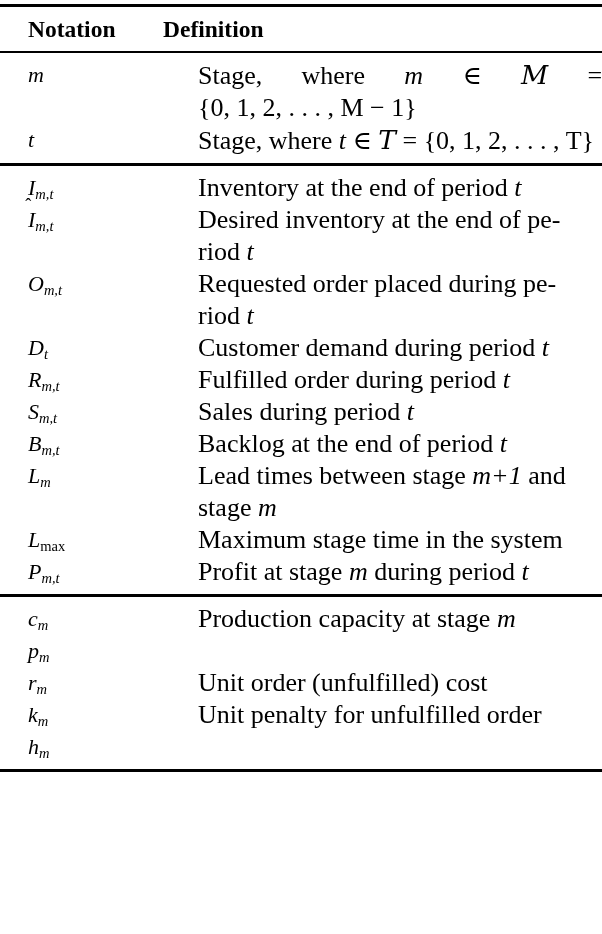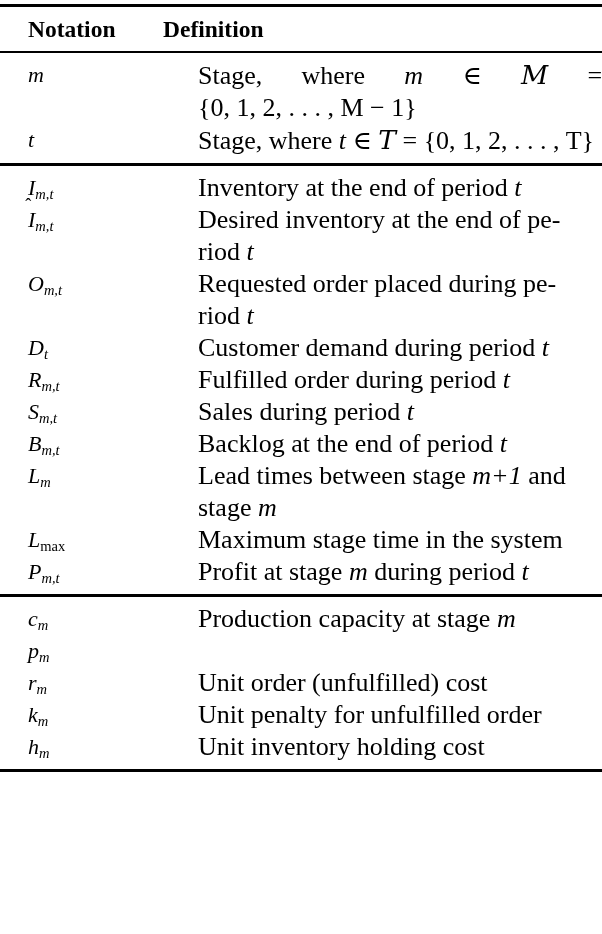--- a/index.html
+++ b/index.html
@@ -325,20 +325,19 @@
       <div class="col-notation">
         <span class="mi">k<sub class="ms">m</sub></span>
       </div>
       <div class="col-definition">Unit penalty for unfulfilled order</div>
     </div>
 
     <div class="trow">
       <div class="col-notation">
         <span class="mi">h<sub class="ms">m</sub></span>
       </div>
-      <div class="col-definition">Unit inventory holding cost</div>
     </div>
 
   </div>
 
   <div class="rule rule-bottom"></div>
 
 </div>
 
 </body></html>

